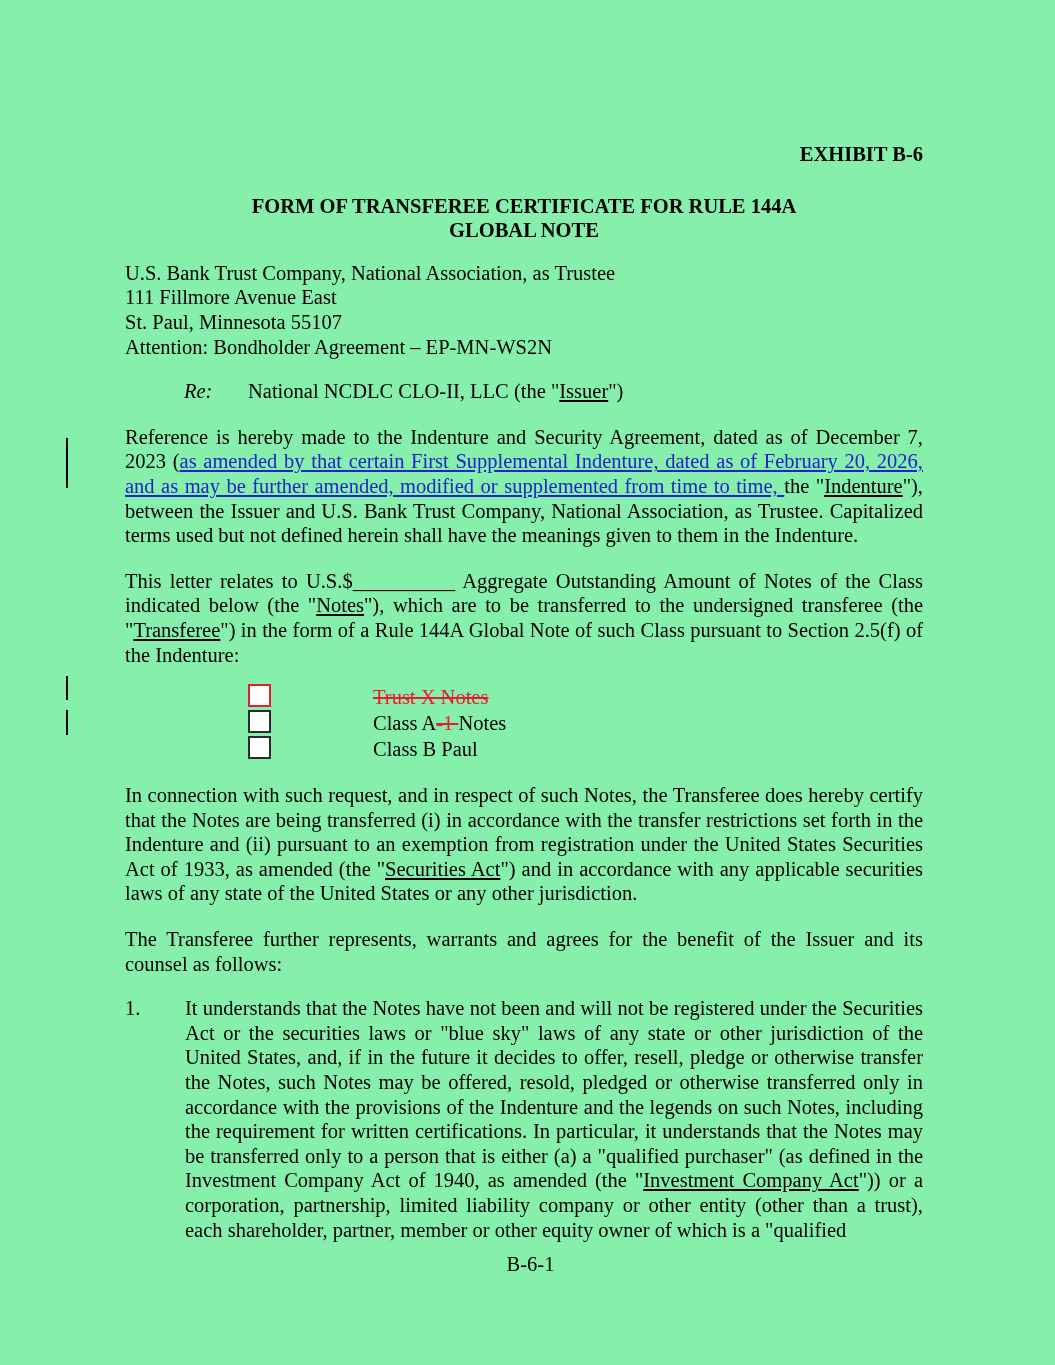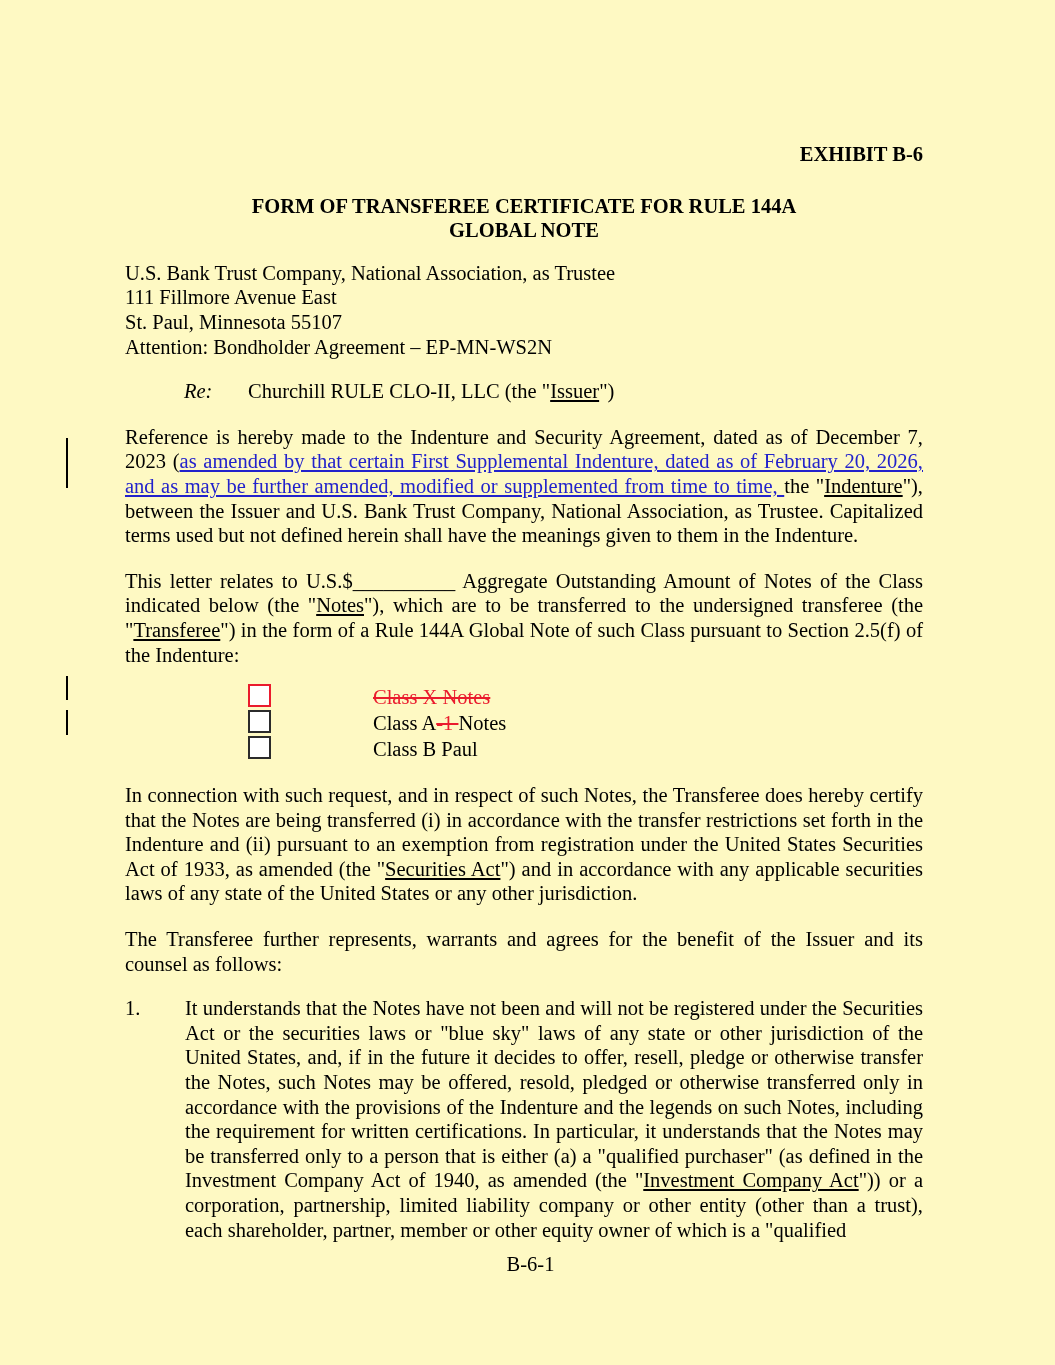--- a/index.html
+++ b/index.html
@@ -1,20 +1,20 @@
 <!DOCTYPE html>
 <html style="--ins-color: #2222cc; --del-color: #ea1b2d;"><head>
 <meta charset="utf-8">
 <style>
   html, body { margin: 0; padding: 0; background: #ffffff; }
   .page {
     position: relative;
     width: 1055px;
     height: 1365px;
-    background: #fef9c3;
+    background: #86efac;
     font-family: "Liberation Serif", "DejaVu Serif", serif;
     font-size: 20.5px;
     line-height: 1.2;
     color: #000000;
     overflow: hidden;
   }
   .content {
     position: absolute;
     left: 125px;
     top: 142px;
@@ -81,30 +81,30 @@
     </div>
 
     <div class="address-block">
       <div>U.S. Bank Trust Company, National Association, as Trustee</div>
       <div>111 Fillmore Avenue East</div>
       <div>St. Paul, Minnesota 55107</div>
       <div>Attention: Bondholder Agreement – EP-MN-WS2N</div>
     </div>
 
     <div class="re-line">
-      <span class="re-label">Re:</span><span><span>Churchill RULE CLO-II, LLC (the "</span><span class="u">Issuer</span><span>")</span></span>
+      <span class="re-label">Re:</span><span><span>National NCDLC CLO-II, LLC (the "</span><span class="u">Issuer</span><span>")</span></span>
     </div>
 
     <div class="para"><span>Reference is hereby made to the Indenture and Security Agreement, dated as of December 7, 2023 (</span><span class="ins">as amended by that certain First Supplemental Indenture, dated as of February 20, 2026, and as may be further amended, modified or supplemented from time to time, </span><span>the "</span><span class="u">Indenture</span><span>"), between the Issuer and U.S. Bank Trust Company, National Association, as Trustee. Capitalized terms used but not defined herein shall have the meanings given to them in the Indenture.</span></div>
 
     <div class="para"><span>This letter relates to U.S.$__________ Aggregate Outstanding Amount of Notes of the Class indicated below (the "</span><span class="u">Notes</span><span>"), which are to be transferred to the undersigned transferee (the "</span><span class="u">Transferee</span><span>") in the form of a Rule 144A Global Note of such Class pursuant to Section 2.5(f) of the Indenture:</span></div>
 
     <div class="checkbox-group">
       <div class="cb-row">
-        <span class="cb-box cb-del"></span><span class="cb-label"><span class="del">Class X Notes</span></span>
+        <span class="cb-box cb-del"></span><span class="cb-label"><span class="del">Trust X Notes</span></span>
       </div>
       <div class="cb-row">
         <span class="cb-box"></span><span class="cb-label"><span>Class A</span><span class="del">-1 </span><span>Notes</span></span>
       </div>
       <div class="cb-row">
         <span class="cb-box"></span><span class="cb-label"><span>Class B Paul</span></span>
       </div>
     </div>
 
     <div class="para"><span>In connection with such request, and in respect of such Notes, the Transferee does hereby certify that the Notes are being transferred (i) in accordance with the transfer restrictions set forth in the Indenture and (ii) pursuant to an exemption from registration under the United States Securities Act of 1933, as amended (the "</span><span class="u">Securities Act</span><span>") and in accordance with any applicable securities laws of any state of the United States or any other jurisdiction.</span></div>

